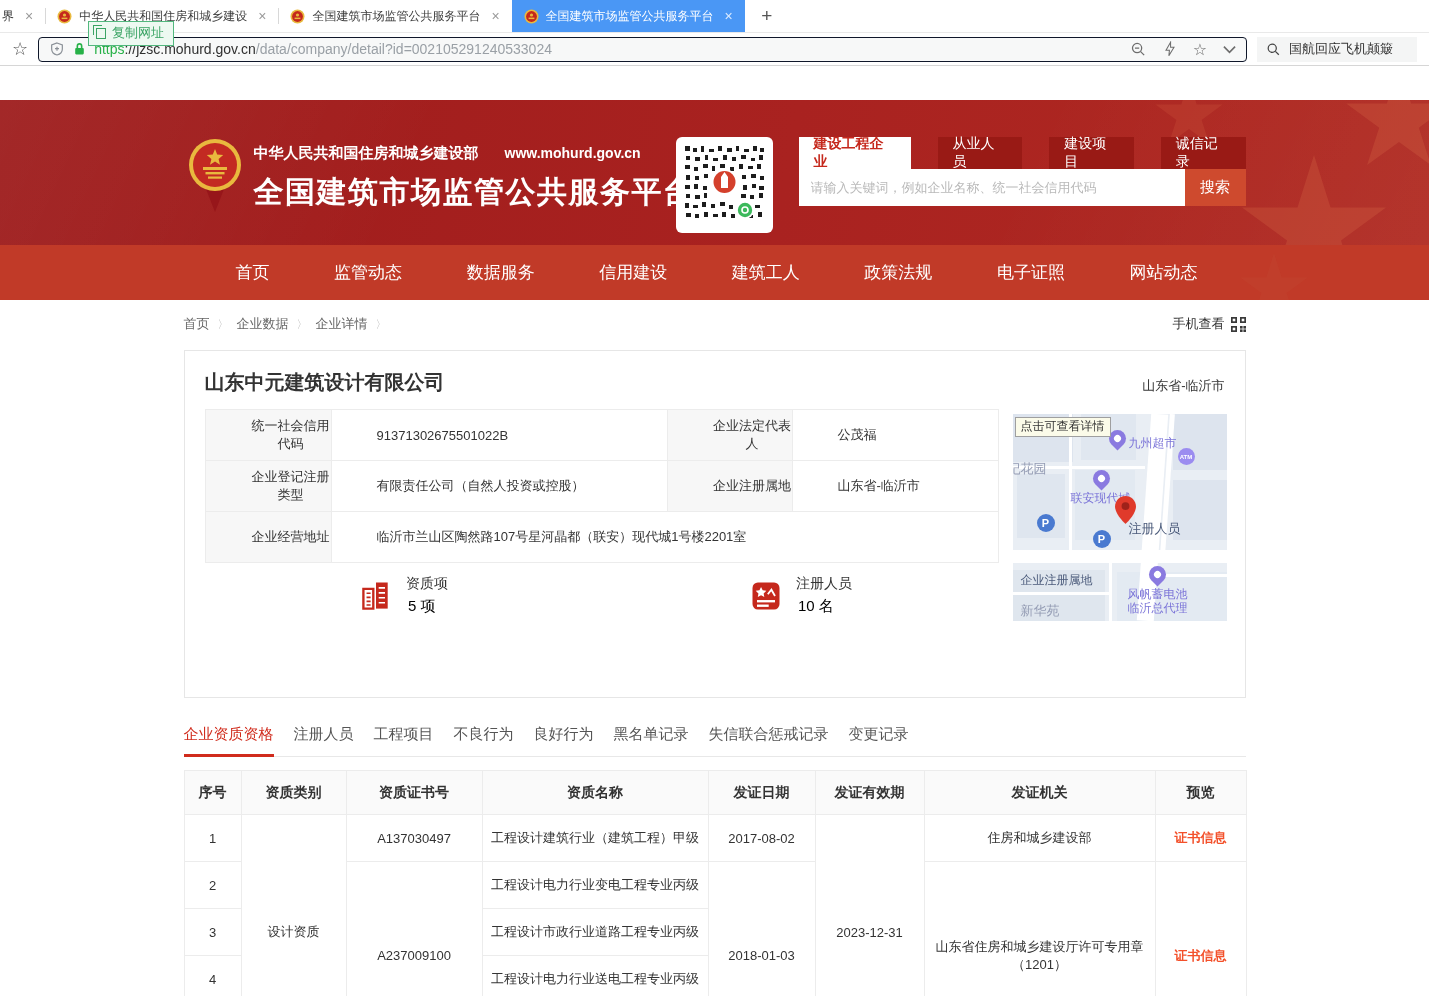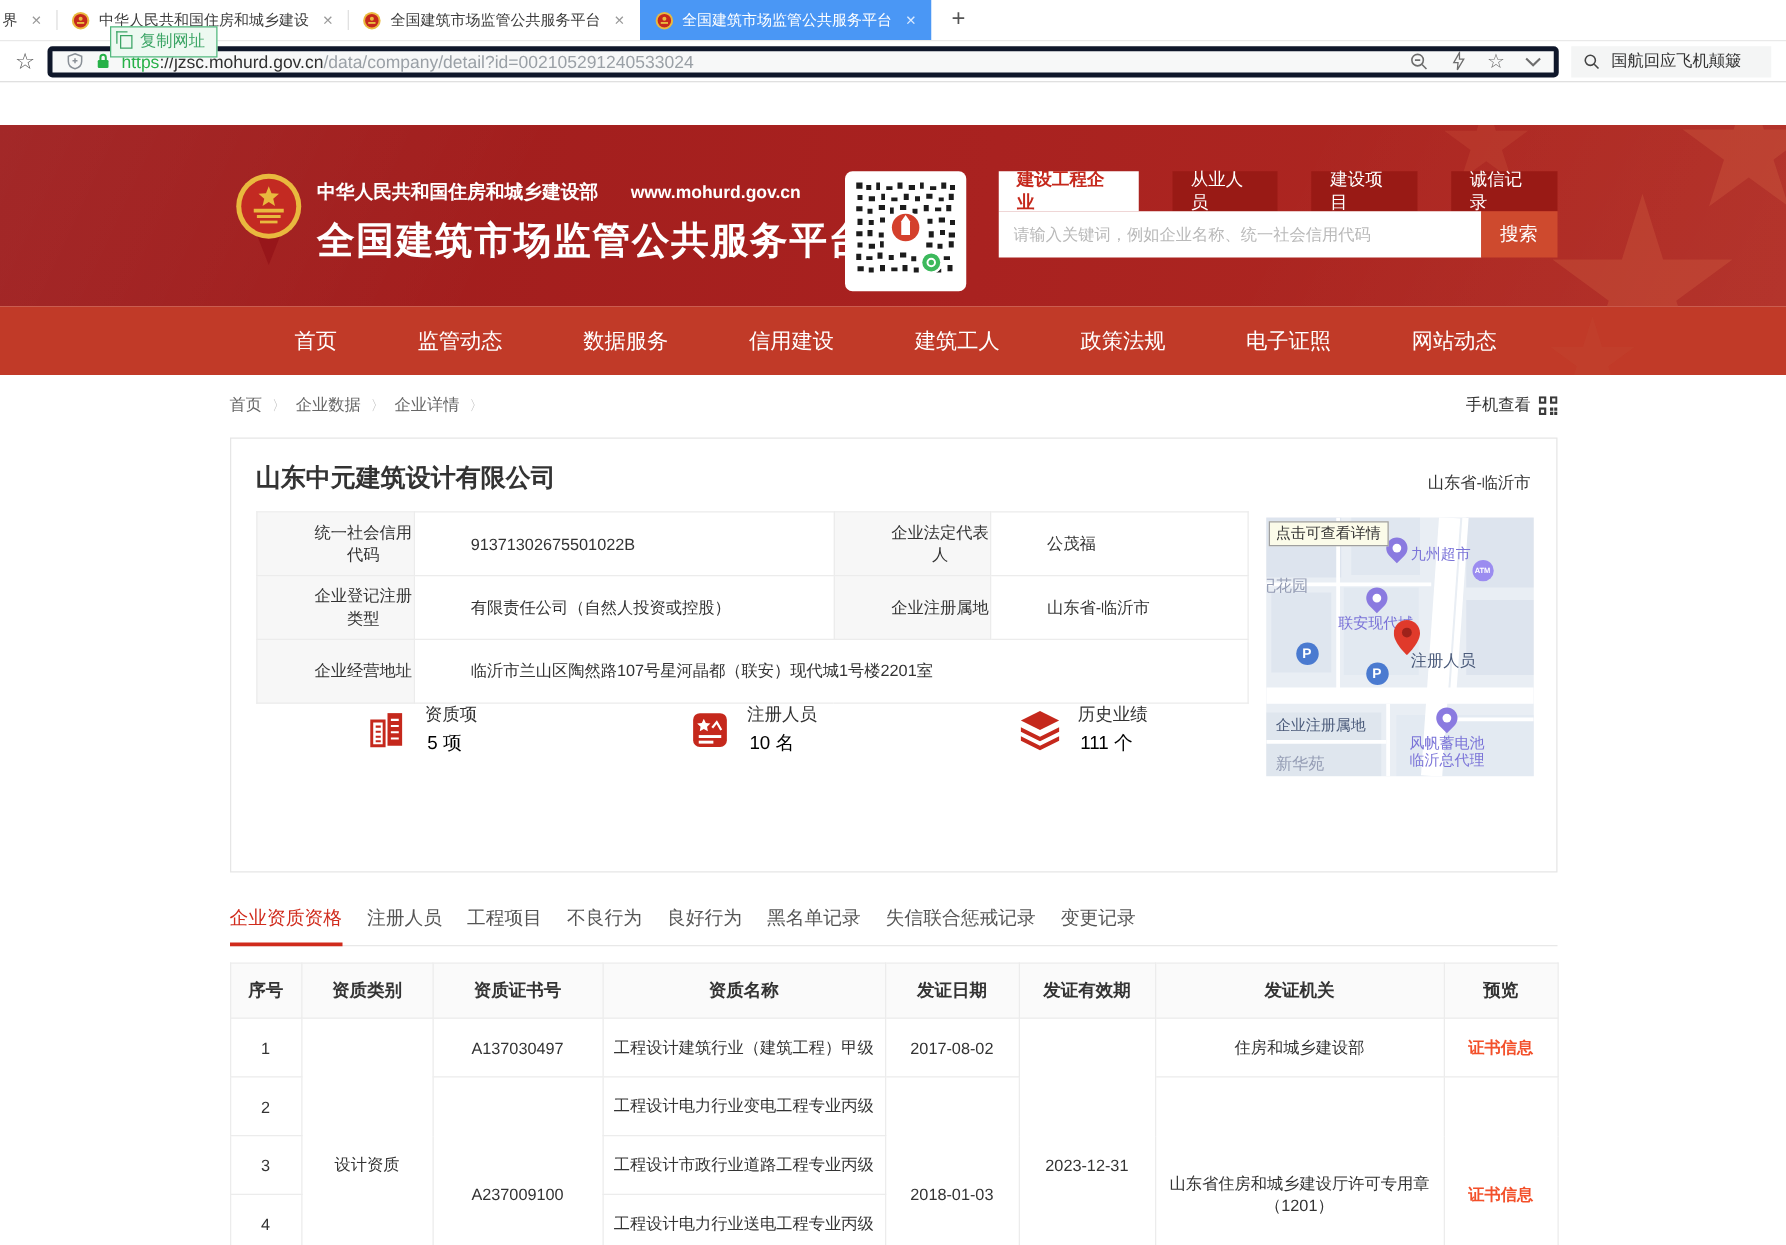--- a/index.html
+++ b/index.html
@@ -21,21 +21,21 @@
   .tab.active .tab-close { color:#dcebff; }
   .newtab-btn { width:44px; display:flex; align-items:center; justify-content:center; font-size:19px; color:#555; }
   .favicon { width:15px; height:15px; flex:0 0 auto; }
 
   .copy-tooltip { position:absolute; left:88px; top:21px; z-index:20; background:#edf9f1; border:1px solid #52b87e; color:#3aa464; font-size:13px; padding:2px 9px 3px 7px; display:flex; align-items:center; gap:6px; }
   .copy-glyph { width:10px; height:11px; border:1.5px solid #3aa464; position:relative; display:inline-block; }
   .copy-glyph::before { content:""; position:absolute; left:-4px; top:-4px; width:8px; height:9px; border-left:1.5px solid #3aa464; border-top:1.5px solid #3aa464; }
 
   .urlrow { height:33px; display:flex; align-items:center; gap:10px; padding:0 12px; border-bottom:1px solid #d6d6d6; background:#fff; }
   .bookmark-star { font-size:18px; color:#555; line-height:1; }
-  .addressbar { flex:1; height:25px; background:#f7f8f8; border:4px solid #0f172a; border-radius:4px; display:flex; align-items:center; gap:8px; padding:0 10px; font-size:14px; }
+  .addressbar { flex:1; height:25px; background:#f7f8f8; border:1px solid #0f172a; border-radius:4px; display:flex; align-items:center; gap:8px; padding:0 10px; font-size:14px; }
   .u-scheme { color:#27b148; }
   .u-host { color:#303030; }
   .u-path { color:#9aa0a6; }
   .bar-icons { margin-left:auto; display:flex; align-items:center; gap:16px; color:#6d6d6d; }
   .bar-icons .gstar { font-size:16px; color:#6d6d6d; }
   .newsbox { width:160px; height:25px; background:#f4f5f5; display:flex; align-items:center; gap:8px; padding:0 9px; font-size:13px; color:#333; white-space:nowrap; overflow:hidden; }
   .chrome-gap { height:34px; background:#fff; }
 
   
   .site-header { height:145px; background:linear-gradient(100deg,#9d1b1b 0%, #a92220 55%, #b02a21 100%); position:relative; overflow:hidden; }
@@ -73,21 +73,21 @@
   .card { margin-top:17px; border:1px solid #e6e6e6; position:relative; height:348px; padding:18px 18px 0 20px; background:#fff; }
   .company-title { font-size:20px; font-weight:bold; color:#333; }
   .company-region { position:absolute; right:20px; top:26px; font-size:13px; color:#333; }
   table.info-table { width:794px; border-collapse:collapse; margin-top:13px; }
   table.info-table td { border:1px solid #ececec; font-size:13px; color:#333; height:51px;padding-left:45px; }
   td.lbl { background:#f7f7f7; text-align:center; width:126px; }
   td.lbl2 { background:#f7f7f7; text-align:center; width:125px; }
   td.val { padding-left:17px; width:336px; }
   td.val2 { padding-left:17px; }
 
-  .stats { width:794px; display:flex; }
+  .stats { width:794px; display:flex; margin-top:12px; }
   .stat { flex:1; display:flex; align-items:center; justify-content:center; gap:12px; }
   .stat-text { display:flex; flex-direction:column; }
   .stat-label { font-size:14px; color:#333; }
   .stat-value { font-size:15px; color:#000000; margin-top:4px; padding-left:2px; }
 
   
   .map { position:absolute; right:18px; top:63px; width:214px; height:207px; background:#e9eef4; overflow:hidden; cursor:pointer; }
   .map * { position:absolute; }
   .blk { background:#dde4ee; }
   .road { background:#fff; }
@@ -420,33 +420,20 @@
               <path d="M22 18 l4 -5 4 7" fill="none" stroke="#fff" stroke-width="2"></path>
               <rect x="10" y="24.5" width="20" height="2.6" fill="#fff"></rect>
               <rect x="10" y="29.5" width="13" height="2.6" fill="#fff"></rect>
             </svg>
         </span>
         <span class="stat-text">
           <span class="stat-label">注册人员</span>
           <span class="stat-value">10 名</span>
         </span>
       </div>
-      <div class="stat">
-        <span>
-          <svg width="36" height="36" viewBox="0 0 40 40" fill="#c5281c">
-              <path d="M20 3 L37 11.5 20 20 3 11.5 Z"></path>
-              <path d="M3 17.5 L20 26 37 17.5 37 21.5 20 30 3 21.5 Z"></path>
-              <path d="M3 25.5 L20 34 37 25.5 37 29.5 20 38 3 29.5 Z"></path>
-            </svg>
-        </span>
-        <span class="stat-text">
-          <span class="stat-label">历史业绩</span>
-          <span class="stat-value">111 个</span>
-        </span>
-      </div>
     </div>
 
     <div class="map">
       <div class="blk" style="left:0;top:0;width:60px;height:48px;"></div>
       <div class="blk" style="left:68px;top:0;width:55px;height:46px;background:#e0e7f0;"></div>
       <div class="blk" style="left:160px;top:0;width:54px;height:56px;"></div>
       <div class="blk" style="left:4px;top:60px;width:48px;height:64px;background:#dfe6ef;"></div>
       <div class="blk" style="left:62px;top:56px;width:60px;height:70px;background:#e2e9f1;"></div>
       <div class="blk" style="left:160px;top:66px;width:54px;height:60px;"></div>
       <div class="blk" style="left:0;top:156px;width:92px;height:51px;background:#dfe6ee;"></div>

